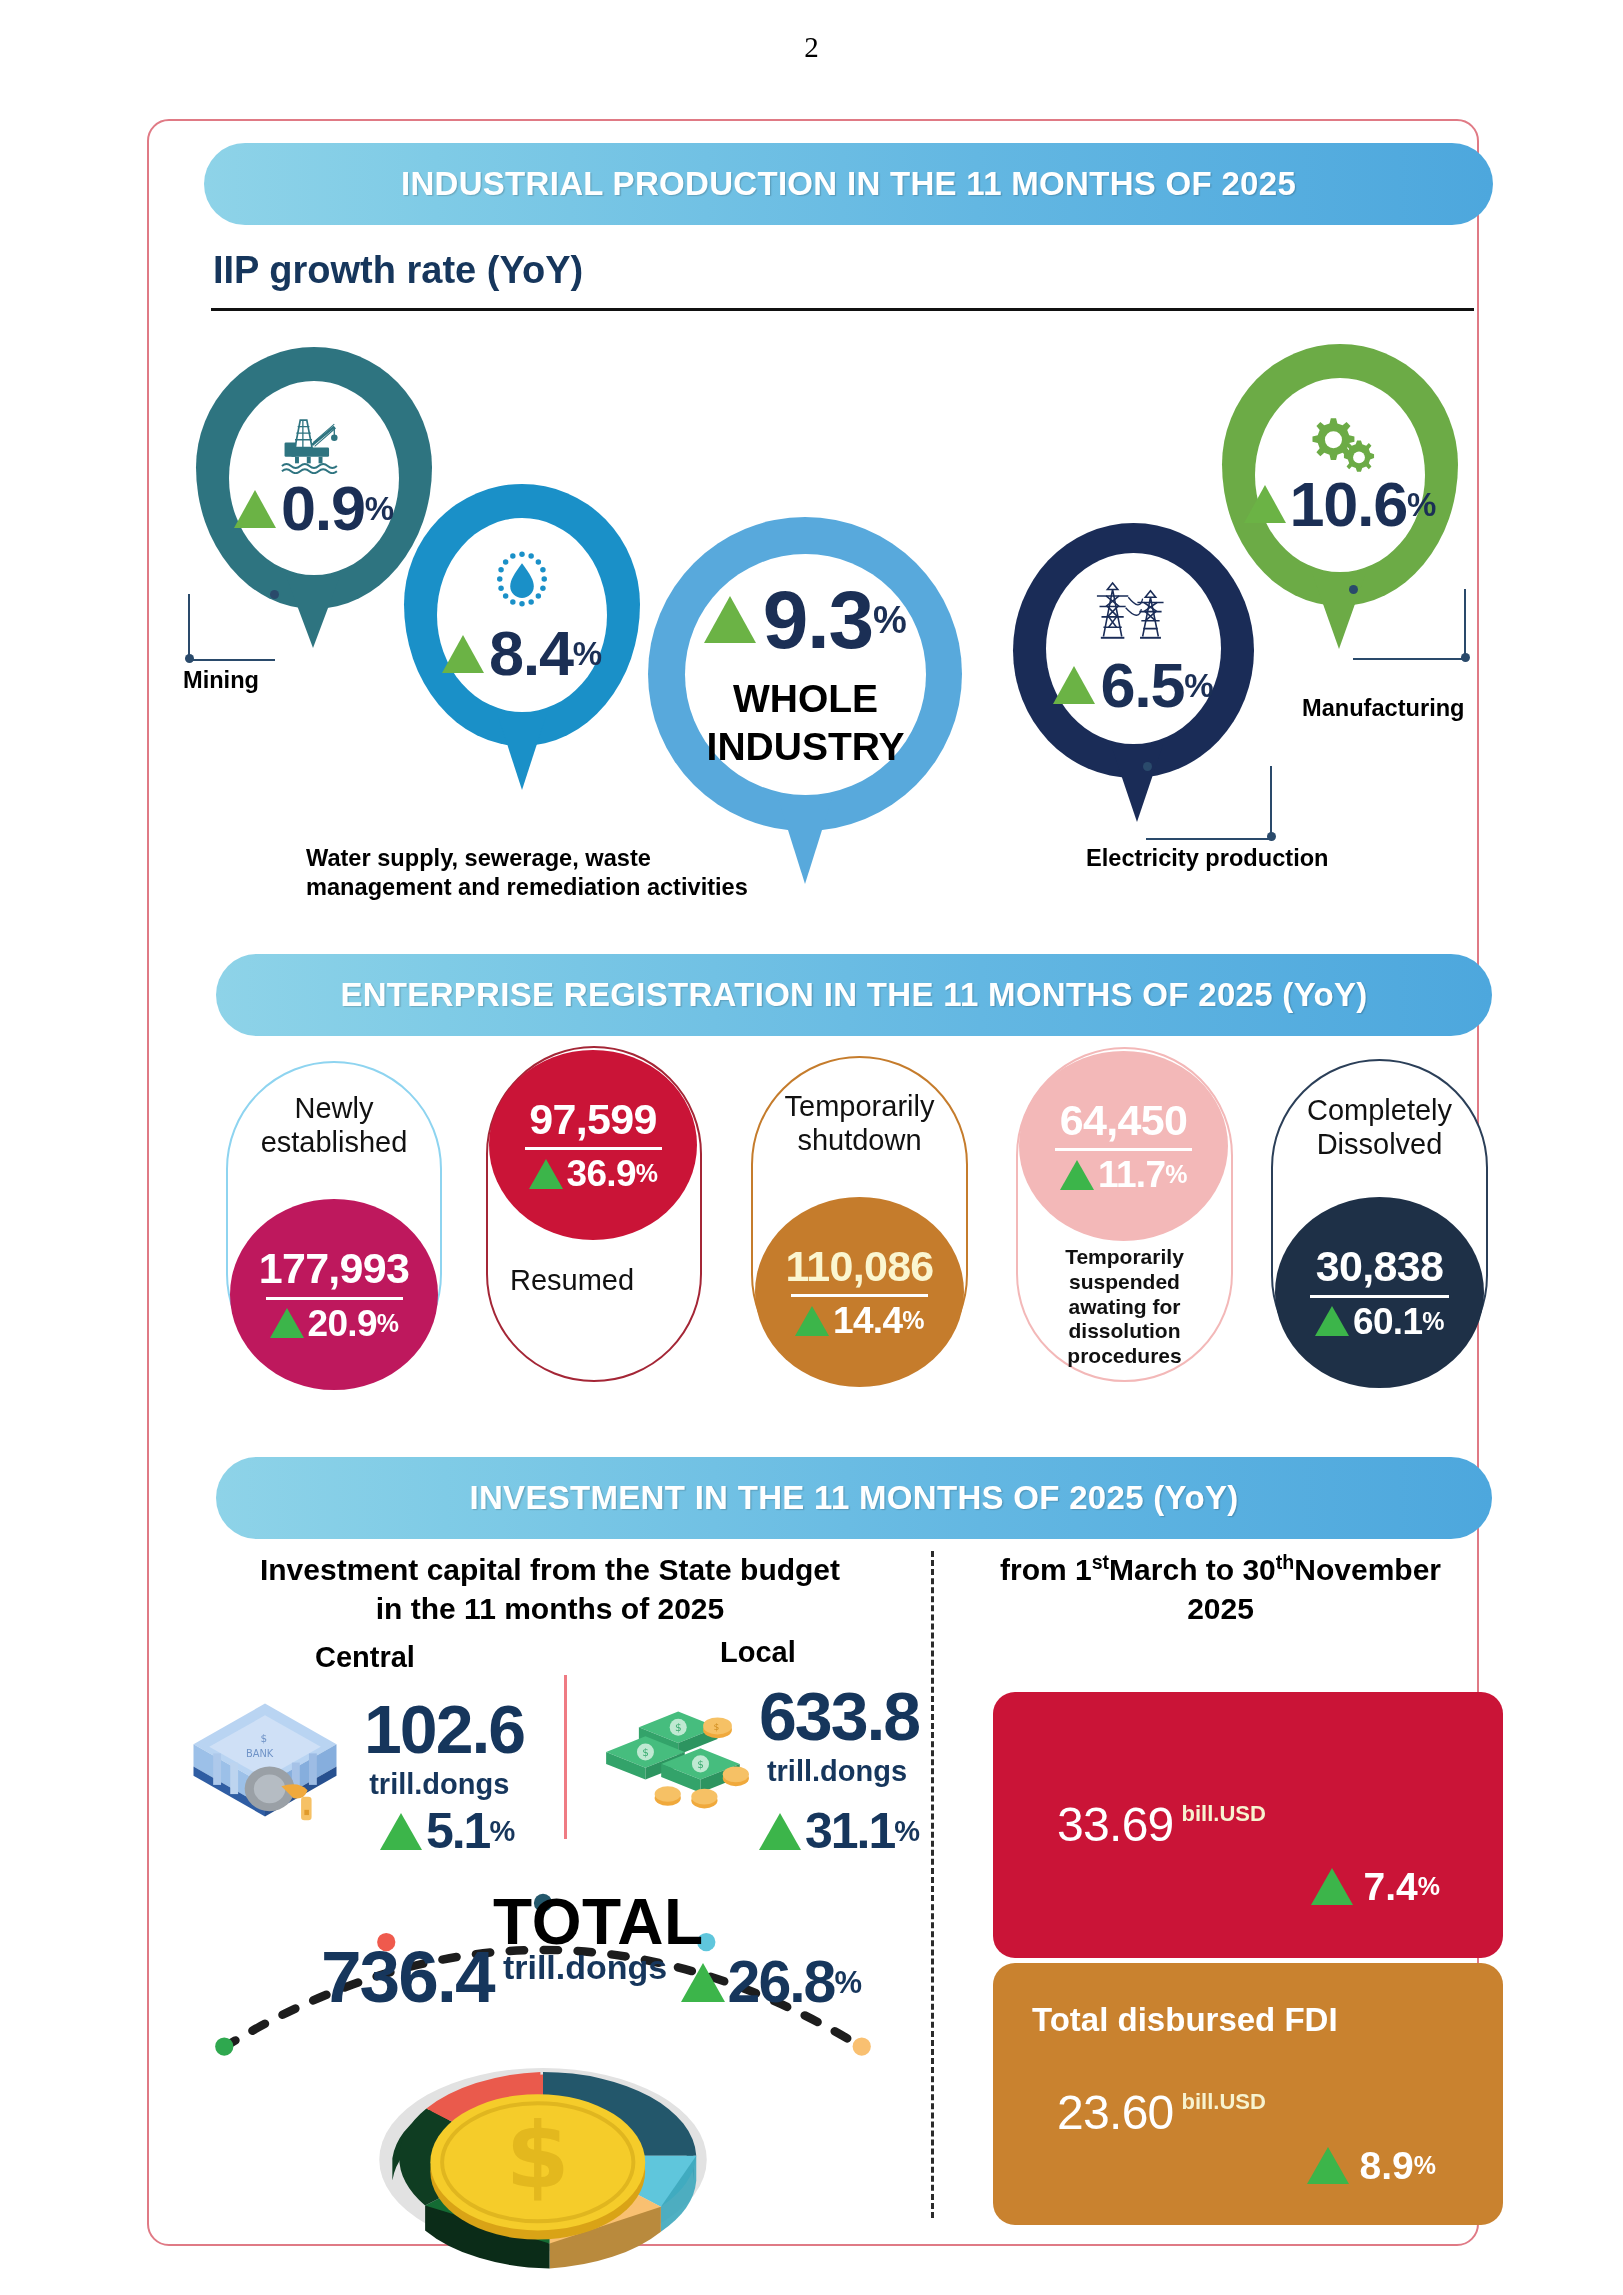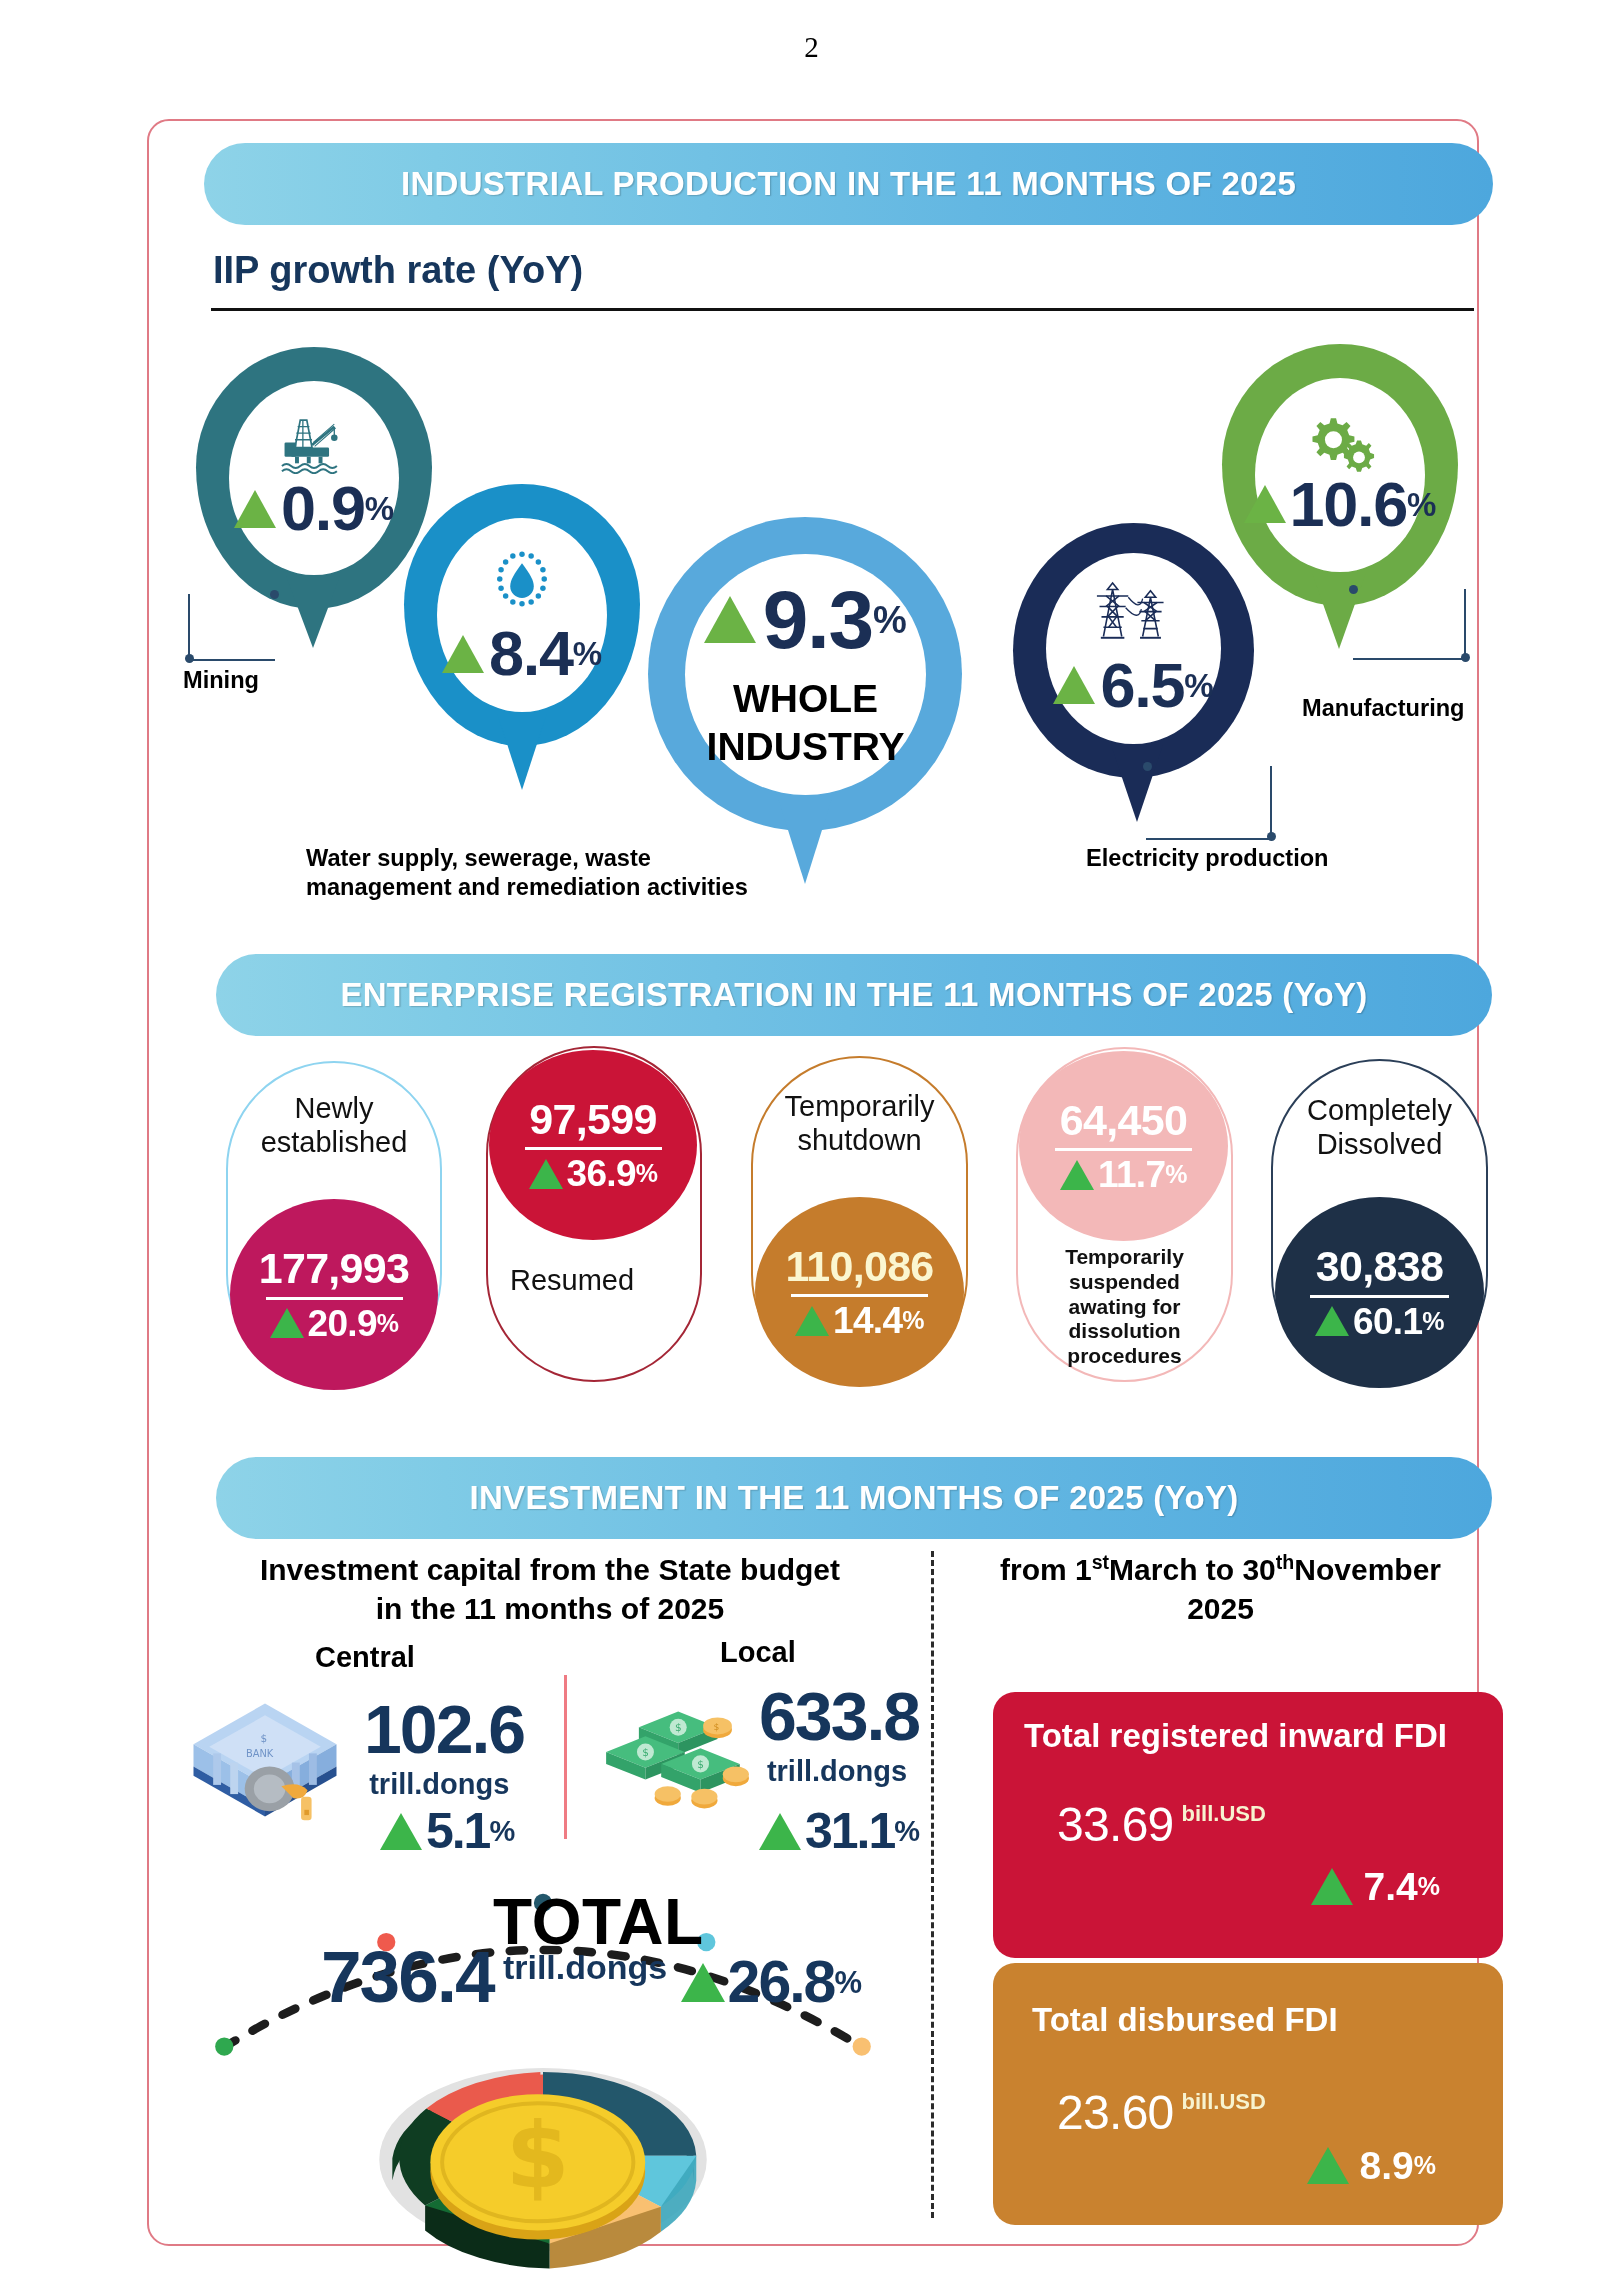--- a/index.html
+++ b/index.html
@@ -416,21 +416,20 @@
 <div class="dashdiv" style="left:931px;top:1551px;height:667px;"></div>
 
 <div class="inv-h" style="left:949px;top:1550px;width:543px;">
   <div>
     <span>from 1</span><sup style="font-size:19.6px;">st</sup><span>March to 30</span><sup style="font-size:19.6px;">th</sup><span>November</span>
   </div>
   <div>2025</div>
 </div>
 
 <div class="fdicard" style="left:993px;top:1692px;width:510px;height:266px;background:#ca1437;">
-  <div class="t" style="position:absolute;left:31px;top:25px;">Total registered inward FDI</div>
   <div style="position:absolute;left:64px;top:105px;display:flex;align-items:flex-start;">
     <span class="n">33.69</span>
     <span class="u" style="margin-left:7.9px;margin-top:3.9px;">bill.USD</span>
   </div>
   <div class="stat-row" style="position:absolute;left:318px;top:175px;">
     <div class="tri" style="border-left-width:21px;border-right-width:21px;border-bottom-width:37px;margin-right:10.5px;border-bottom-color:#3cb54a;"></div>
     <span class="p">7.4</span>
     <span class="p" style="font-size:25px;">%</span>
   </div>
 </div>

